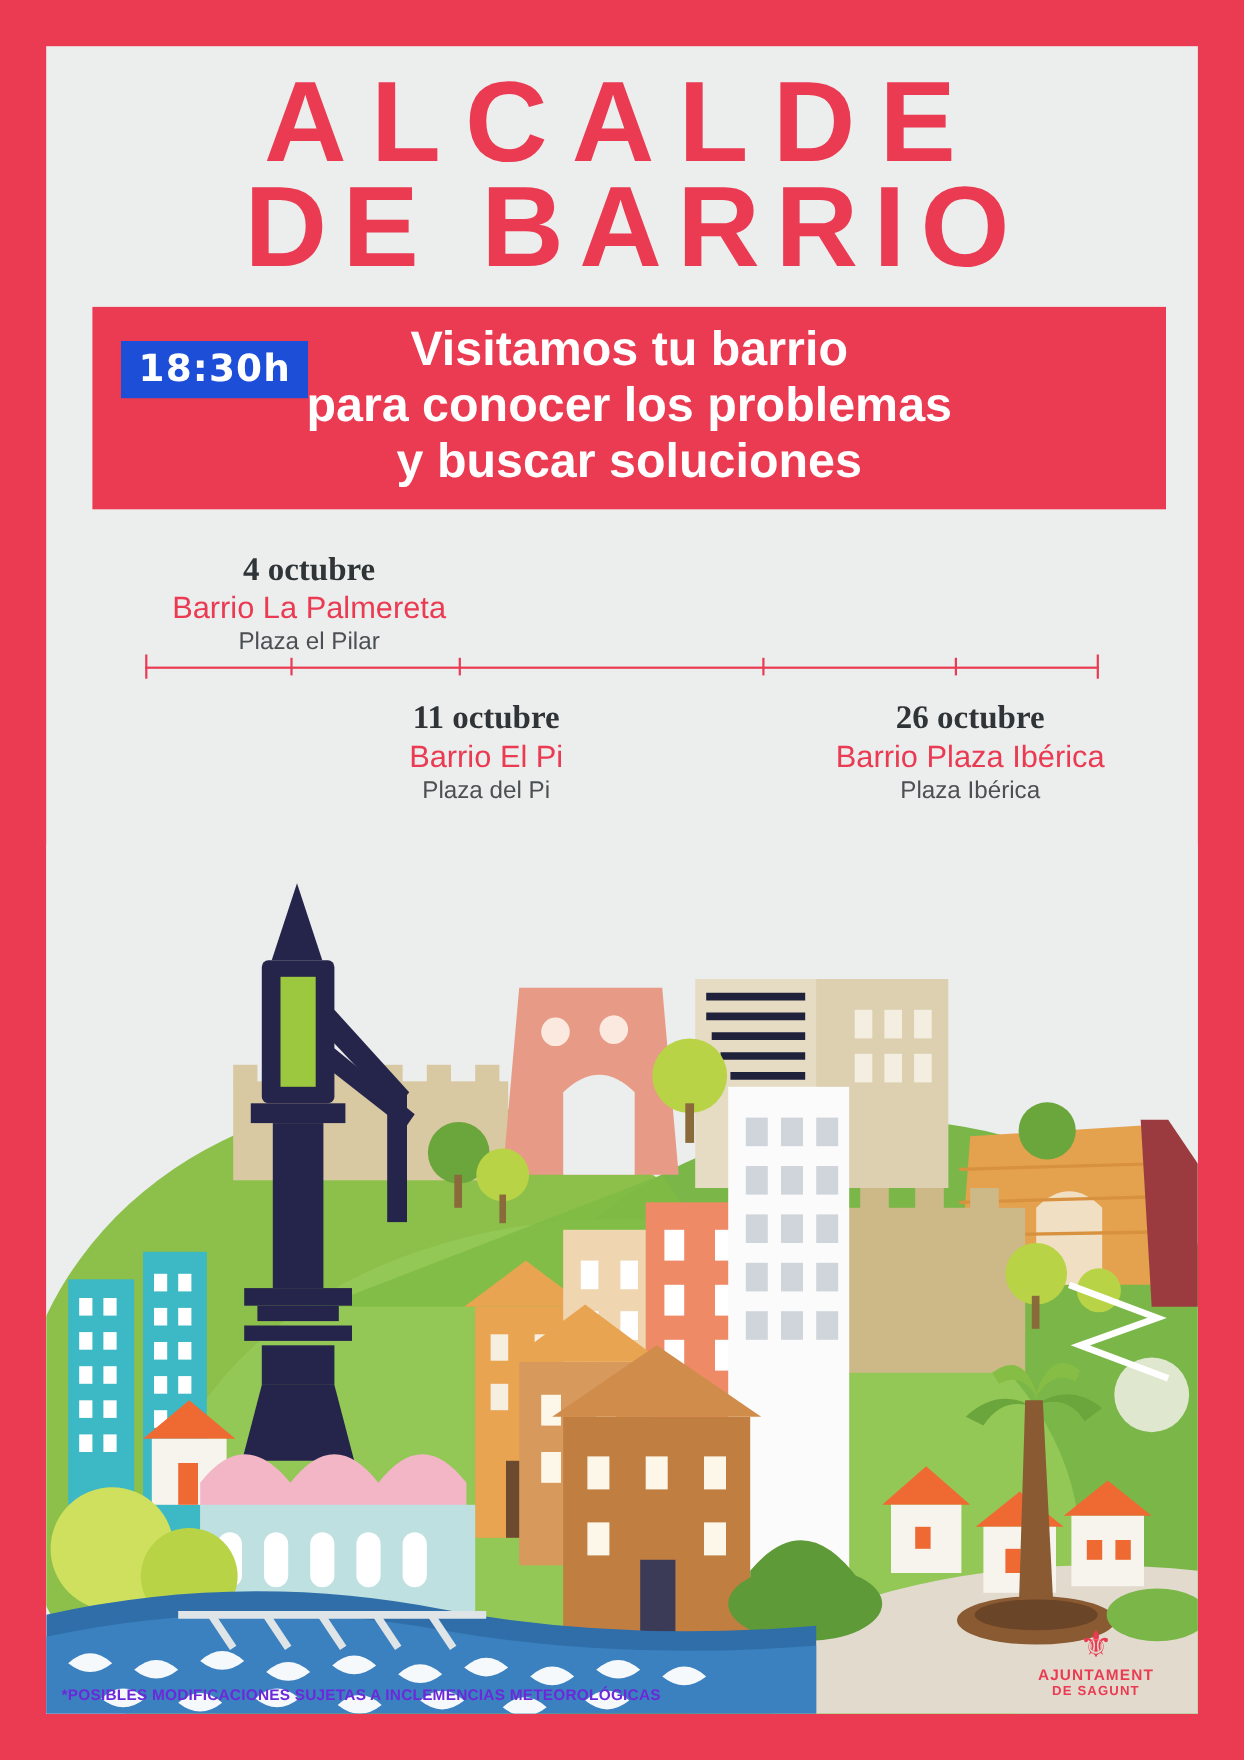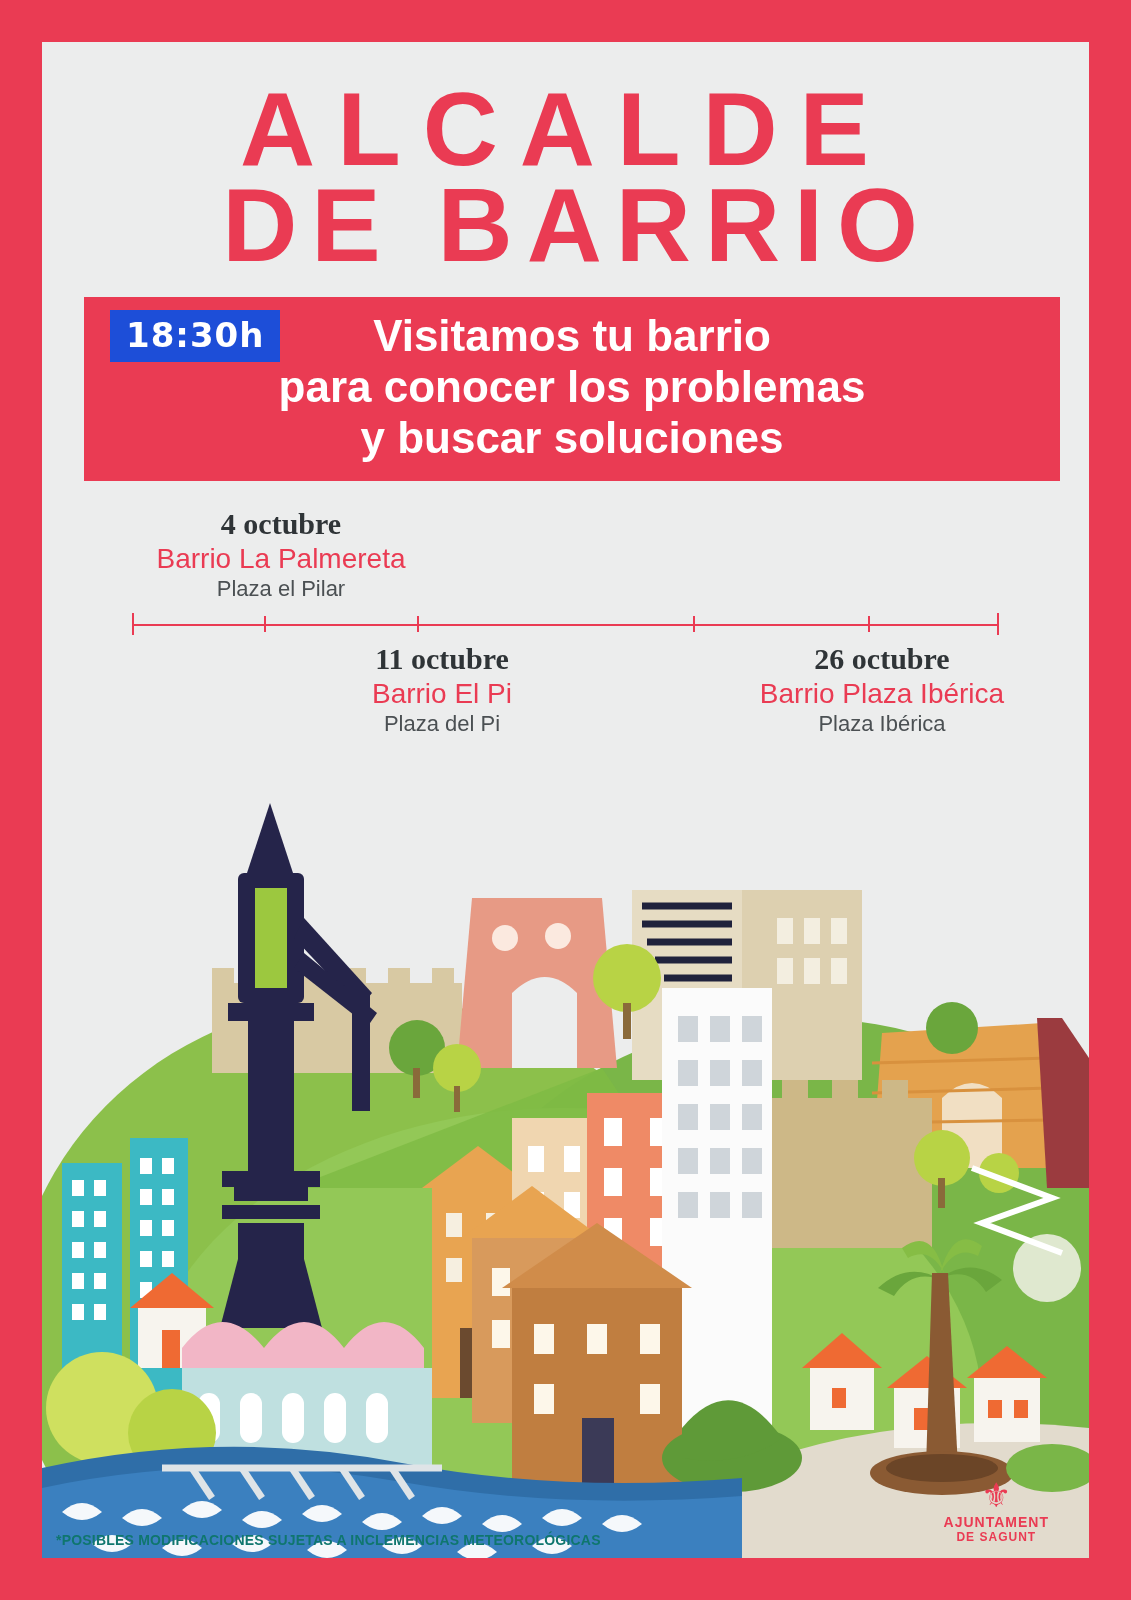--- a/index.html
+++ b/index.html
@@ -16,21 +16,21 @@
     background:#eceded;
     overflow:hidden;
   }
   
   .title{
     text-align:center;
     color:#ea3b53;
     font-weight:bold;
     letter-spacing:16px;
     line-height:0.92;
-    padding-top:40px;
+    padding-top:22px;
   }
   .title .l1{font-size:104px;letter-spacing:22px;}
   .title .l2{font-size:104px;letter-spacing:14px;margin-left:23px;}
   
   .subband{
     margin:24px 29px 0 42px;
     background:#ea3b53;
     color:#ffffff;
     text-align:center;
     padding:14px 10px 18px 10px;
@@ -39,21 +39,21 @@
     line-height:1.15;
   }
   
   .schedule{position:relative;margin-top:26px;height:240px;}
   .line{
     position:absolute;left:90px;right:90px;top:117px;
     height:2px;background:#ea3b53;
   }
   .tick{position:absolute;width:2px;height:16px;background:#ea3b53;top:109px;}
   .cap{position:absolute;width:2px;height:22px;background:#ea3b53;top:106px;}
-  .ev{position:absolute;text-align:center;width:330px;}
+  .ev{position:absolute;text-align:center;width:330px;margin-top:12px;}
   .ev .date{color:#2f3437;font-weight:bold;font-size:30px;font-family:"Liberation Serif", serif;}
   .ev .barrio{color:#ea3b53;font-weight:normal;font-size:28px;margin-top:2px;}
   .ev .place{color:#4b5053;font-size:22px;margin-top:1px;}
   .ev.top{top:0;}
   .ev.bot{top:135px;}
   
   .timebadge{
     position:absolute;left:68px;top:268px;
     background:#1d4ed8;color:#fff;
     font-size:34px;font-weight:bold;
@@ -61,21 +61,21 @@
     letter-spacing:1px;
     z-index:40;
     font-family:"DejaVu Sans", sans-serif;
   }
   
   .illo{position:absolute;left:0;right:0;bottom:0;height:790px;}
   .illo svg{display:block;width:100%;height:100%;}
   
   .footnote{
     position:absolute;left:14px;bottom:10px;
-    color:#0f766e;font-size:14px;font-weight:bold;
+    color:#6d28d9;font-size:14px;font-weight:bold;
     letter-spacing:0.2px;
   }
   .logo{
     position:absolute;right:40px;bottom:14px;
     text-align:center;color:#ea3b53;
   }
   .logo .crest{font-size:34px;line-height:1;}
   .logo .l1{font-size:14px;font-weight:bold;letter-spacing:1px;margin-top:2px;}
   .logo .l2{font-size:12px;font-weight:bold;letter-spacing:1px;}
 </style>

